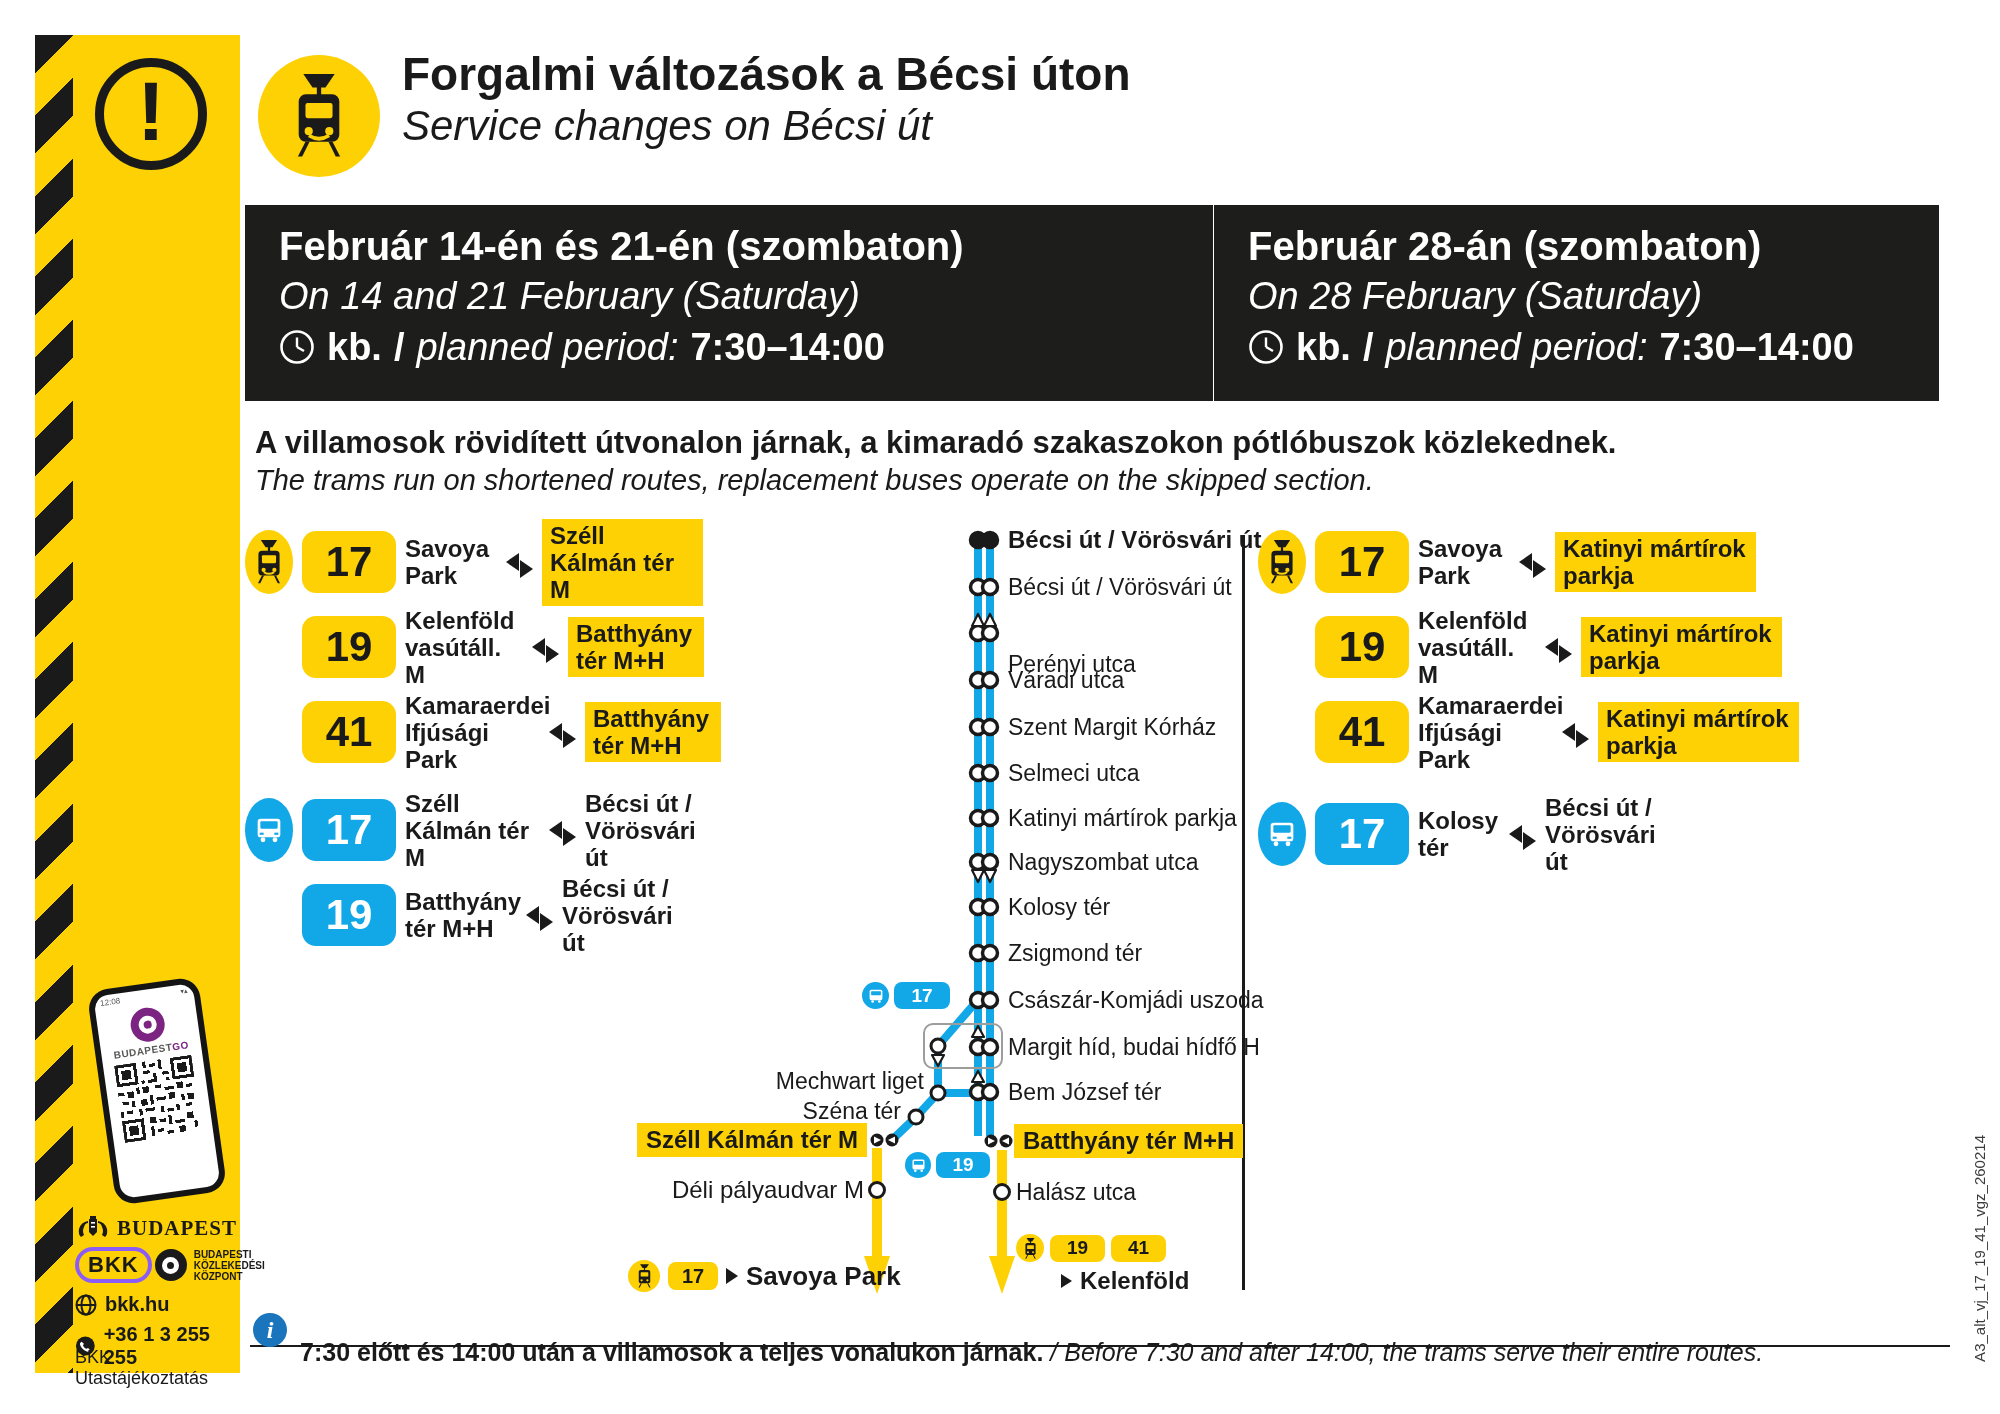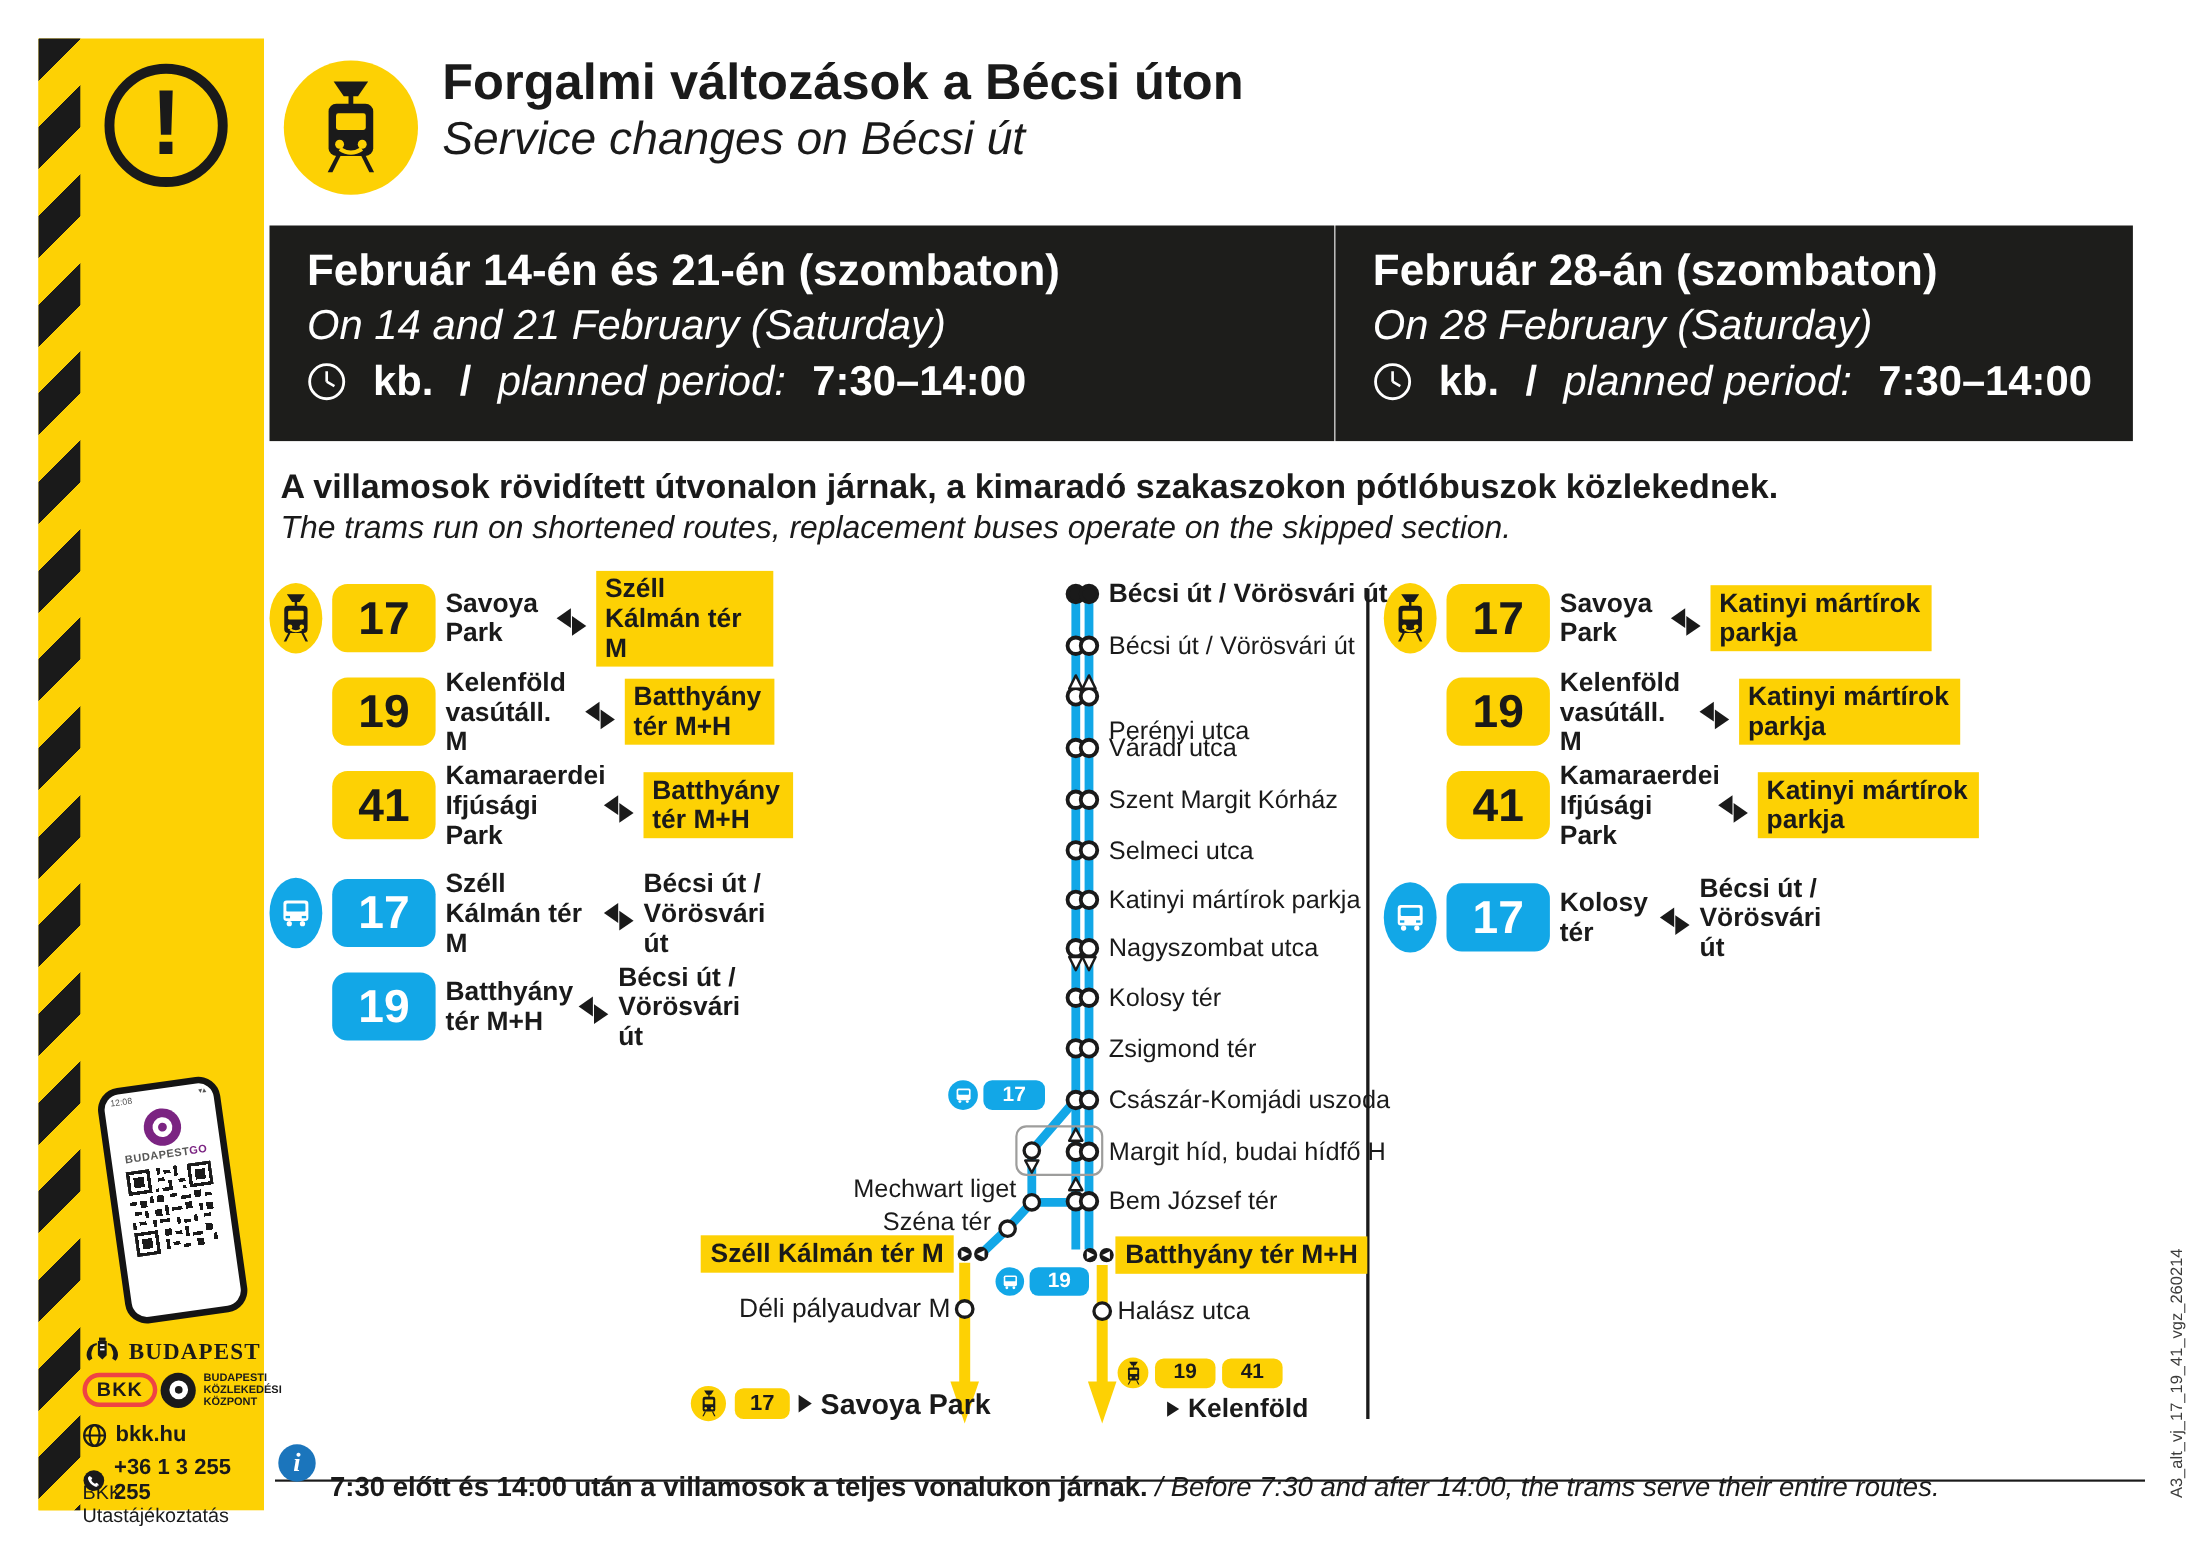--- a/index.html
+++ b/index.html
@@ -21,39 +21,39 @@
   .pgo{margin-top:6px;text-align:center;}
   .pgo .ring{width:34px;height:34px;border-radius:50%;background:#7B2482;margin:0 auto;
        display:flex;align-items:center;justify-content:center;}
   .pgo .ring .inner{width:18px;height:18px;border:5px solid #fff;border-radius:50%;box-sizing:border-box;background:#7B2482;}
   .pgo .brand{font-size:10px;letter-spacing:.5px;color:#575756;margin-top:3px;font-weight:700;}
   .pgo .brand b{color:#7B2482;}
   .qr{margin-top:5px;}
   .side-city{position:absolute;left:40px;top:1180px;display:flex;align-items:center;gap:6px;}
   .side-city .cityname{font-family:"Liberation Serif",serif;font-weight:700;font-size:21px;letter-spacing:1px;}
   .bkkrow{position:absolute;left:40px;top:1212px;display:flex;align-items:center;gap:7px;}
-  .bkkpill{border:4px solid #ef4444;border-radius:18px;padding:1px 9px;font-weight:800;font-size:18px;letter-spacing:1px;}
+  .bkkpill{border:4px solid #8b5cf6;border-radius:18px;padding:1px 9px;font-weight:800;font-size:22px;letter-spacing:1px;}
   .bkkcirc{width:32px;height:32px;border-radius:50%;background:#1a1a1a;display:flex;align-items:center;justify-content:center;margin-left:-4px;}
   .bkkcirc .o{width:17px;height:17px;border:5px solid #fff;border-radius:50%;box-sizing:border-box;}
   .bkksmall{font-size:10px;font-weight:700;line-height:11px;}
   .siderow{position:absolute;left:40px;display:flex;align-items:center;gap:8px;font-weight:800;font-size:20px;}
   .svc{position:absolute;left:40px;top:1312px;font-size:18px;font-weight:400;}
 
   
   .head-icon{position:absolute;left:258px;top:55px;width:122px;height:122px;border-radius:50%;
      background:#FDD104;display:flex;align-items:center;justify-content:center;}
   .title{position:absolute;left:402px;top:48px;}
   .title .hu{font-size:46px;font-weight:800;line-height:52px;}
   .title .en{font-size:42px;font-style:italic;line-height:52px;}
 
   .pbox{position:absolute;top:205px;height:196px;background:#1d1d1b;color:#fff;
         padding:16px 0 0 34px;box-sizing:border-box;}
   .pbox .l1{font-size:40px;font-weight:800;line-height:50px;}
   .pbox .l2{font-size:38px;font-style:italic;line-height:50px;}
-  .pbox .l3{font-size:38px;display:flex;align-items:center;gap:24px;line-height:52px;}
+  .pbox .l3{font-size:38px;display:flex;align-items:center;gap:12px;line-height:52px;}
   .pbox .l3 .b{font-weight:800;}
   .pbox .l3 .i{font-style:italic;}
 
   .intro{position:absolute;left:255px;top:424px;}
   .intro .hu{font-size:31px;font-weight:800;line-height:38px;}
   .intro .en{font-size:29px;font-style:italic;line-height:36px;}
 
   
   .lrow{position:absolute;display:flex;align-items:center;gap:9px;height:64px;}
   .ovicon{width:48px;height:64px;border-radius:50%;background:#FDD104;flex:0 0 auto;

